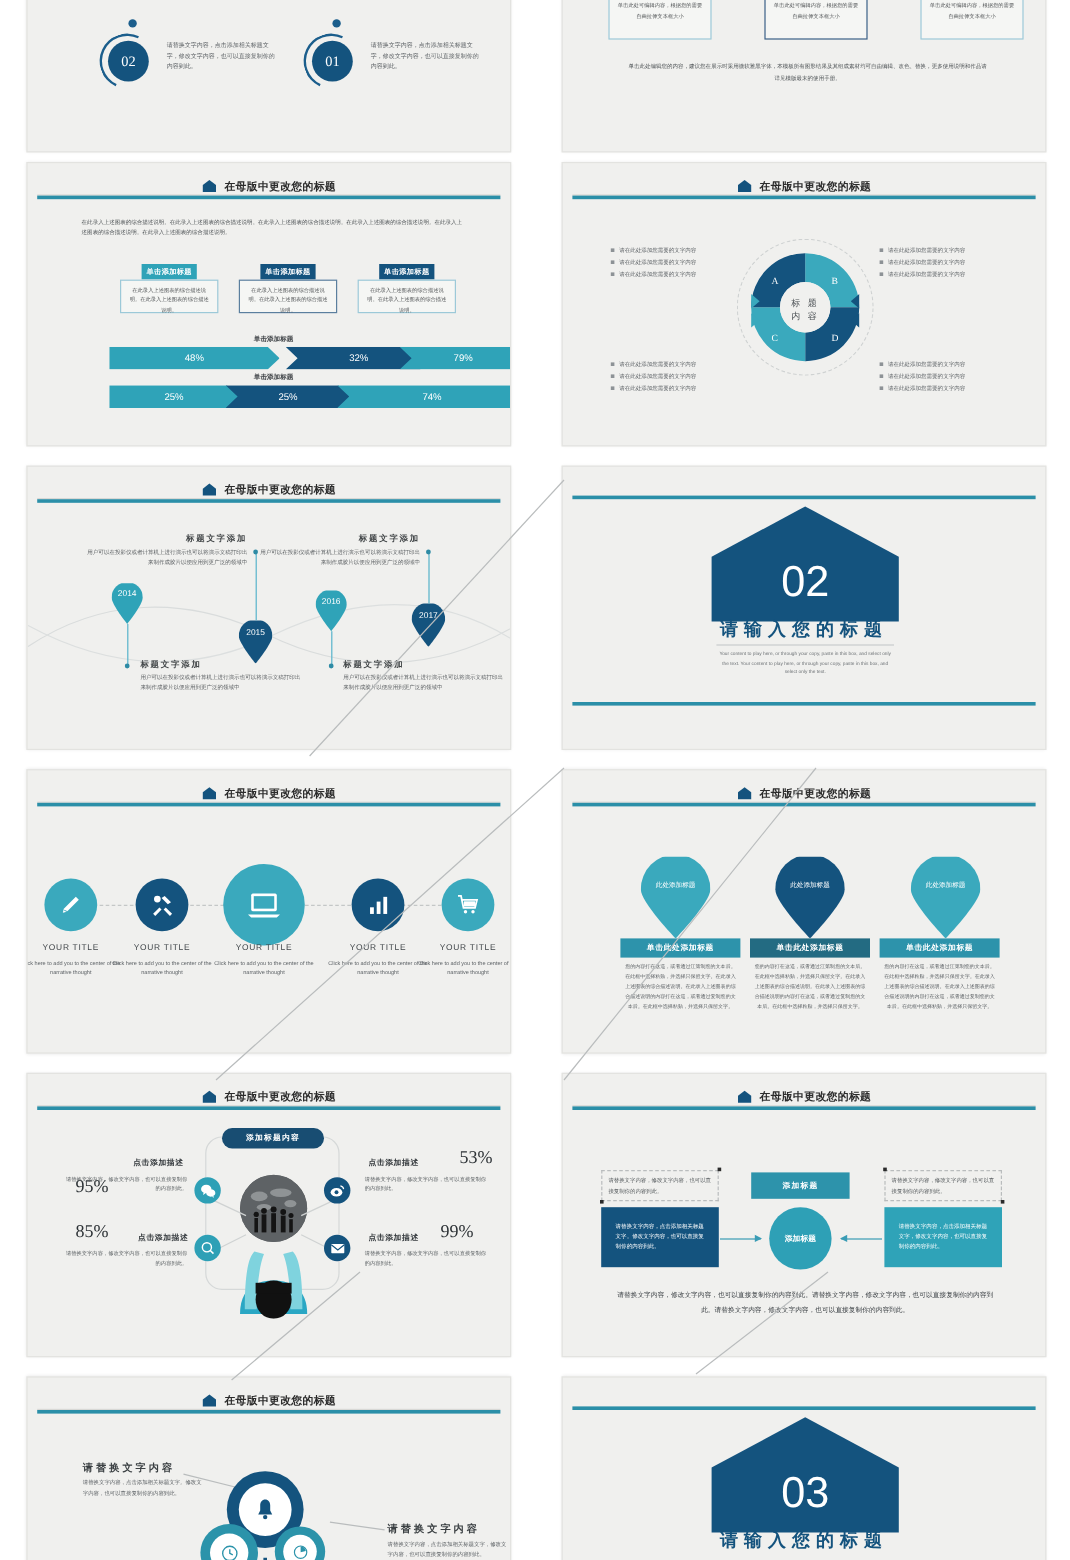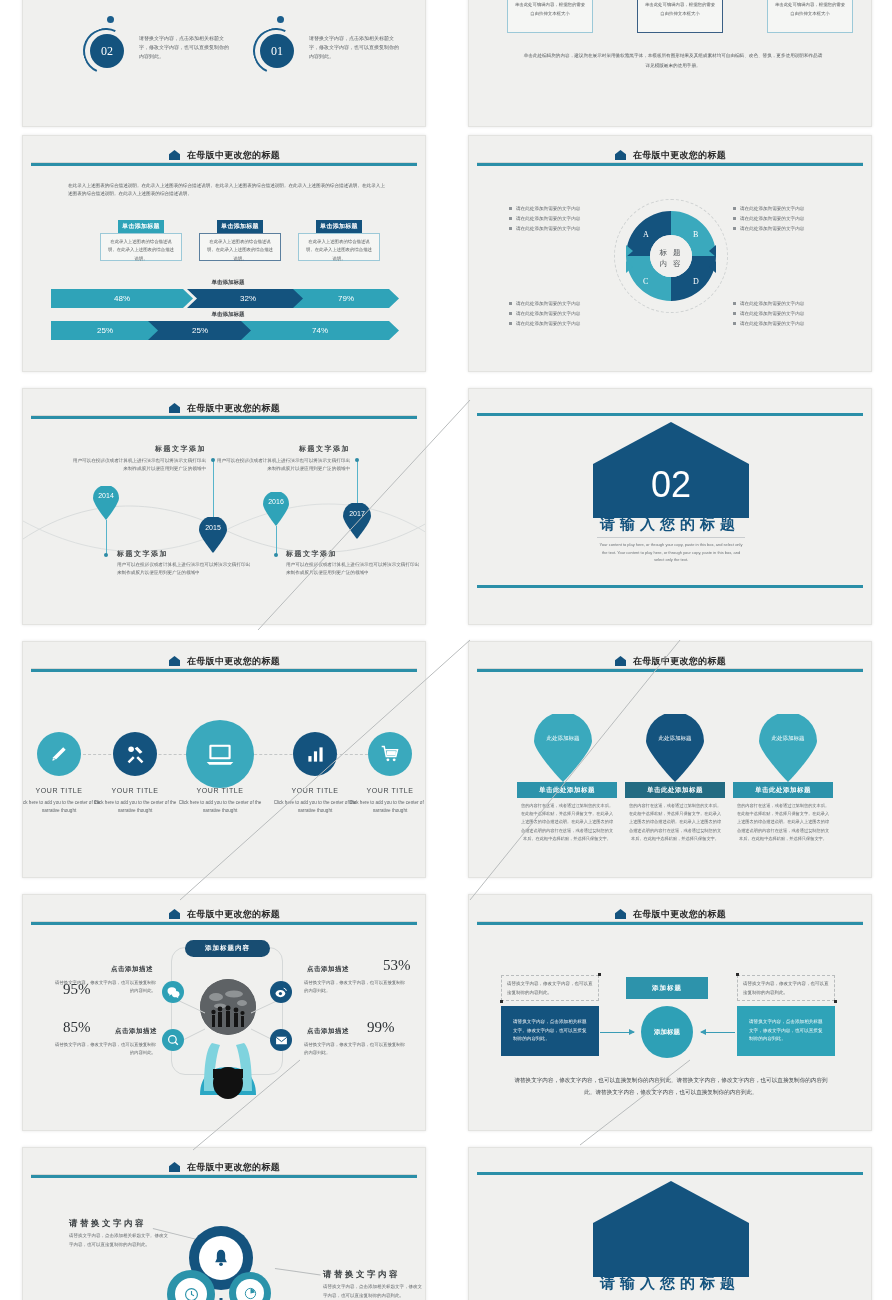--- a/index.html
+++ b/index.html
@@ -80,21 +80,21 @@
     padding: 4px 6px;
   }
   .card-body.dkb { border-color: #5b7f9e; }
   .arrow-label {
     position: absolute; font-size: 5.5px; font-weight: bold; color: #3d4145; text-align: center;
   }
   .arrowbar { position: absolute; height: 19px; }
   .aseg {
     position: absolute; top: 0; height: 19px;
     display: flex; align-items: center; justify-content: center;
-    color: #fff; font-size: 8px; font-family: "Liberation Sans", sans-serif;
+    color: #fff; font-size: 8px; font-family: "Liberation Sans", sans-serif; margin-left: 40px;
   }
 
   
   .donut-outer {
     position: absolute; border-radius: 50%;
     border: 1px dashed #cfd2d2;
   }
   .bullets { position: absolute; font-size: 4.6px; color: #5e6367; line-height: 2.2; }
   .bullets div { white-space: nowrap; }
   .bul-sq {
@@ -260,21 +260,21 @@
 
     <div class="card-tab dk" style="left:194px; top:84px; width:46px;">单击添加标题</div>
     <div class="card-body dkb" style="left:176px; top:97px; width:82px; height:28px;">在此录入上述图表的综合描述说明。在此录入上述图表的综合描述说明。</div>
 
     <div class="card-tab dk" style="left:293px; top:84px; width:46px;">单击添加标题</div>
     <div class="card-body" style="left:275px; top:97px; width:82px; height:28px;">在此录入上述图表的综合描述说明。在此录入上述图表的综合描述说明。</div>
 
     <div class="arrow-label" style="left:140px; top:143px; width:130px;">单击添加标题</div>
     <div class="arrowbar" style="left:28px; top:153px; width:348px;">
       <div class="aseg tl" style="left:0; width:142px; clip-path:polygon(0 0, 132px 0, 142px 50%, 132px 100%, 0 100%);">48%</div>
-      <div class="aseg dk" style="left:136px; width:122px; clip-path:polygon(0 0, 112px 0, 122px 50%, 112px 100%, 0 100%, 10px 50%);">32%</div>
+      <div class="aseg dk" style="left:147px; width:122px; clip-path:polygon(0 0, 112px 0, 122px 50%, 112px 100%, 0 100%, 10px 50%);">32%</div>
       <div class="aseg tl" style="left:242px; width:106px; clip-path:polygon(0 0, 96px 0, 106px 50%, 96px 100%, 0 100%, 10px 50%);">79%</div>
     </div>
 
     <div class="arrow-label" style="left:140px; top:175px; width:130px;">单击添加标题</div>
     <div class="arrowbar" style="left:28px; top:185px; width:348px;">
       <div class="aseg tl" style="left:0; width:108px; clip-path:polygon(0 0, 98px 0, 108px 50%, 98px 100%, 0 100%);">25%</div>
       <div class="aseg dk" style="left:97px; width:104px; clip-path:polygon(0 0, 94px 0, 104px 50%, 94px 100%, 0 100%, 10px 50%);">25%</div>
       <div class="aseg tl" style="left:190px; width:158px; clip-path:polygon(0 0, 148px 0, 158px 50%, 148px 100%, 0 100%, 10px 50%);">74%</div>
     </div>
   </div>
@@ -709,20 +709,21 @@
       <line x1="8" y1="0" x2="8" y2="56" stroke="#14537e" stroke-width="3"></line>
     </svg>
   </div>
 
   <div class="slide" style="left:468px; top:1147px; width:404px; height:237px;">
     <div class="sec-bar" style="top:24px;"></div>
     <div class="sec-home" style="left:122px; top:31px;">
       <svg width="160" height="100" viewBox="0 0 160 100">
           <path d="M80 2 L158 44 L158 98 L2 98 L2 44 Z" fill="#14537e"></path>
         </svg>
+      <div class="sec-num" style="top:44px;">03</div>
     </div>
     <div class="sec-title" style="top:126px;">请输入您的标题</div>
   </div>
 
   <svg class="wm" style="left:0; top:0;" width="892" height="1300" viewBox="0 0 892 1300">
     <line x1="258" y1="630" x2="470" y2="400" stroke="#b9bcbd" stroke-width="1"></line>
     <line x1="180" y1="900" x2="470" y2="640" stroke="#b9bcbd" stroke-width="1"></line>
     <line x1="193" y1="1150" x2="300" y2="1060" stroke="#b9bcbd" stroke-width="1"></line>
     <line x1="470" y1="900" x2="680" y2="640" stroke="#b9bcbd" stroke-width="1"></line>
     <line x1="580" y1="1145" x2="690" y2="1060" stroke="#b9bcbd" stroke-width="1"></line>

